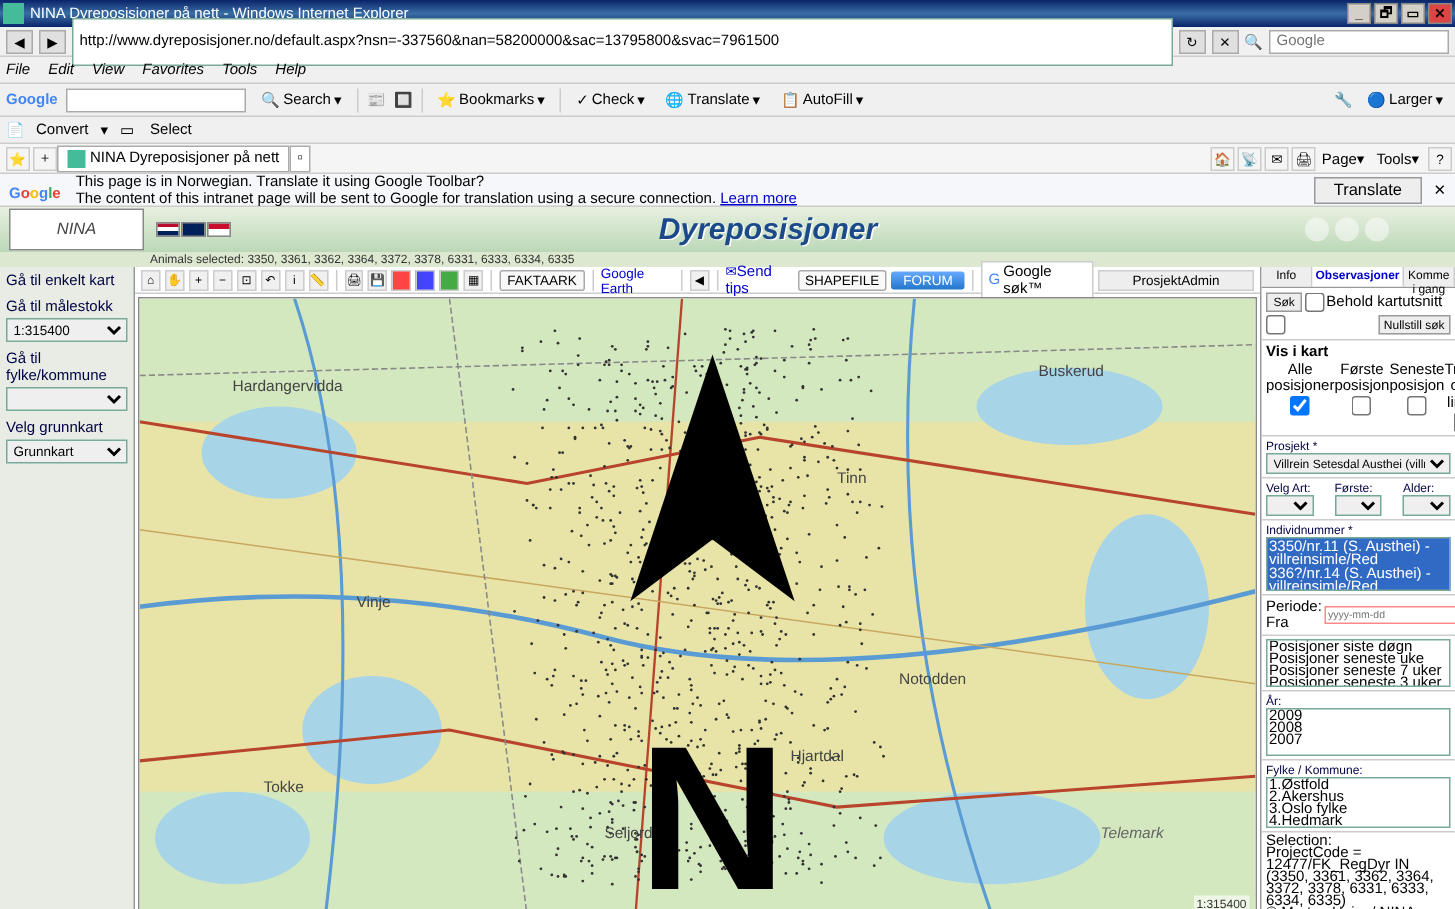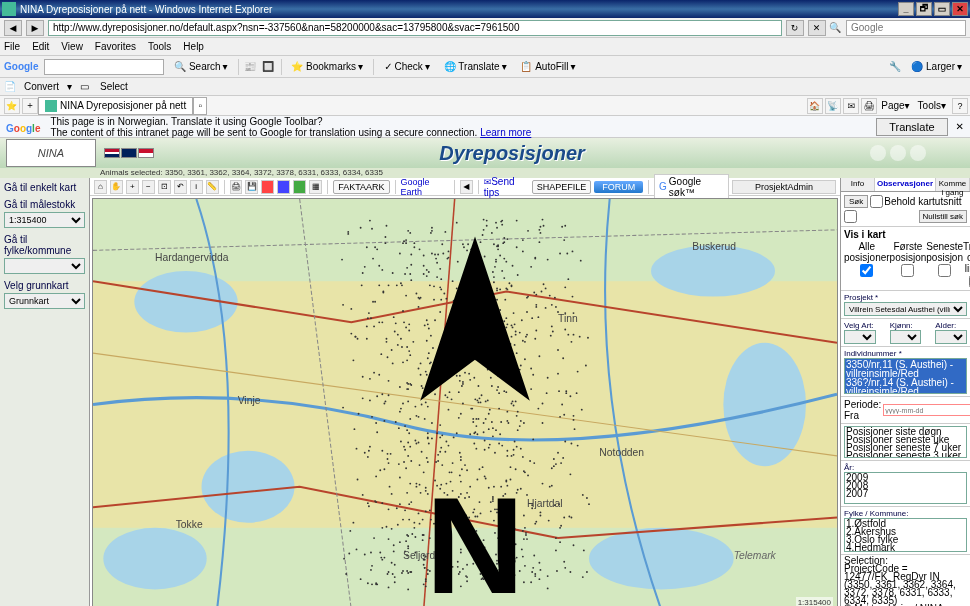--- a/index.html
+++ b/index.html
@@ -6,24 +6,24 @@
 body { background: #ece9d8; overflow: hidden; width: 970px; height: 606px; }
 
 .titlebar { background: linear-gradient(#0a246a, #3a6ea5 50%, #0a246a); height: 18px; display: flex; align-items: center; padding: 0 2px; color: white; font-size: 11px; }
 .titlebar .icon { width: 14px; height: 14px; background: #4b9; margin-right: 4px; display: inline-block; }
 .titlebar .title { flex: 1; }
 .titlebar .winbtns { display: flex; gap: 2px; }
 .titlebar .winbtn { width: 16px; height: 14px; background: #d4d0c8; border: 1px solid #888; font-size: 9px; display: flex; align-items: center; justify-content: center; color: black; font-weight: bold; }
 
 .addrbar { height: 20px; background: #f0f0f0; border-bottom: 1px solid #ccc; display: flex; align-items: center; padding: 2px 4px; gap: 4px; }
 .addrbar .navbtn { width: 18px; height: 16px; background: #e0e0e0; border: 1px solid #aaa; display: flex; align-items: center; justify-content: center; font-size: 9px; }
-.addrbar .url { flex: 1; height: 16px; border: 1px solid #7a9; background: white; padding: 1px 16px 1px 4px; font-size: 10px; }
+.addrbar .url { flex: 1; height: 32px; border: 1px solid #7a9; background: white; padding: 1px 16px 1px 4px; font-size: 10px; }
 .addrbar .search { width: 120px; height: 16px; border: 1px solid #aaa; background: white; padding: 1px 4px; font-size: 10px; color: #888; }
 
-.menubar { height: 18px; background: #f0f0f0; border-bottom: 1px solid #ccc; display: flex; align-items: center; padding: 0 4px; gap: 12px; font-size: 10px; }
+.menubar { height: 18px; background: #f0f0f0; border-bottom: 1px solid #ccc; display: flex; align-items: center; padding: 0 4px; gap: 12px; font-size: 10px; font-style: italic; }
 
 .toolbar1 { height: 22px; background: #f0f0f0; border-bottom: 1px solid #ccc; display: flex; align-items: center; padding: 2px 4px; gap: 6px; font-size: 10px; }
 .toolbar1 .g { font-weight: bold; color: #4285f4; }
 .toolbar1 .combo { width: 120px; height: 16px; border: 1px solid #aaa; background: white; }
 .toolbar1 .tbtn { padding: 1px 4px; display: flex; align-items: center; gap: 2px; }
 .toolbar1 .sep { width: 1px; height: 16px; background: #ccc; }
 .toolbar1 .spacer { flex: 1; }
 .toolbar1 .ico { width: 12px; height: 12px; display: inline-block; }
 
 .toolbar2 { height: 18px; background: #f0f0f0; border-bottom: 1px solid #ccc; display: flex; align-items: center; padding: 2px 4px; gap: 8px; font-size: 10px; }
@@ -1234,21 +1234,21 @@
         <div><span>Trekk opp linjer</span><input type="checkbox" style=""></div>
       </div>
     </div>
     <div class="filt">
       <div class="flabel">Prosjekt *</div>
       <select><option>Villrein Setesdal Austhei (villrein)</option></select>
     </div>
     <div class="filt">
       <div class="row3">
         <div><div class="flabel">Velg Art:</div><select><option></option></select></div>
-        <div><div class="flabel">Kjønn:</div><select><option></option></select></div>
+        <div><div class="flabel">Første:</div><select><option></option></select></div>
         <div><div class="flabel">Alder:</div><select><option></option></select></div>
       </div>
     </div>
     <div class="filt">
       <div class="flabel">Individnummer *</div>
       <div class="indlist">
         <div>3350/nr.11 (S. Austhei) -villreinsimle/Red</div>
         <div>336?/nr.14 (S. Austhei) -villreinsimle/Red</div>
 
       </div>

